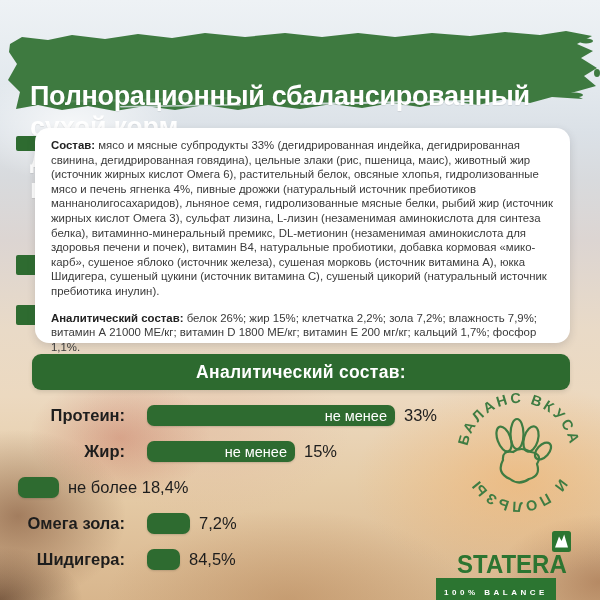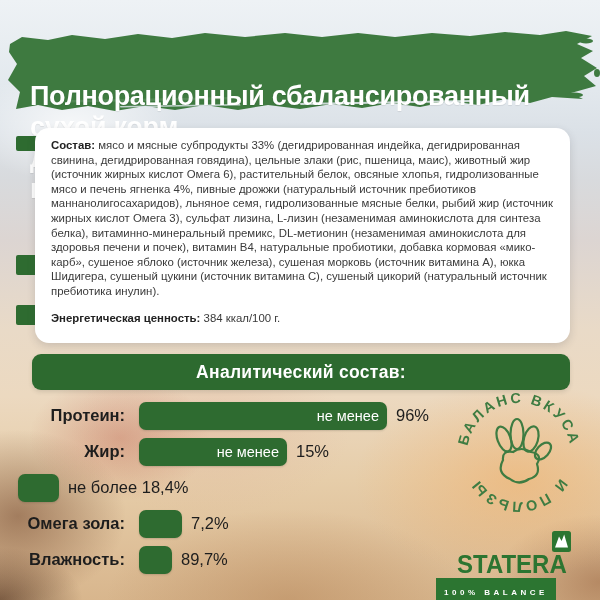--- a/index.html
+++ b/index.html
@@ -37,23 +37,23 @@
   .card p{margin:0 0 12px 0;}
   .card b{color:#222;}
   .banner{
     position:absolute;left:32px;top:354px;width:538px;height:36px;z-index:2;
     background:#2d6a2f;border-radius:9px;display:flex;align-items:center;justify-content:center;
     color:#fff;font-weight:bold;font-size:17.5px;letter-spacing:0.3px;
     box-shadow:0 2px 4px rgba(60,60,50,0.15);
   }
   .rows{position:absolute;left:18px;top:405px;z-index:2;}
   .nrow{display:flex;align-items:center;height:21px;margin-bottom:15px;}
-  .nrow .label{width:107px;text-align:right;padding-right:14px;font-weight:bold;font-size:16.5px;color:#1d1d1d;}
+  .nrow .label{width:107px;text-align:right;padding-right:22px;font-weight:bold;font-size:16.5px;color:#1d1d1d;}
   .nrow .bar{
-    height:28px;border-radius:7px;background:#2e6b30;box-sizing:border-box;
+    height:21px;border-radius:7px;background:#2e6b30;box-sizing:border-box;
     display:flex;align-items:center;justify-content:flex-end;padding-right:8px;
     color:#fff;font-size:14.5px;overflow:hidden;white-space:nowrap;
     box-shadow:0 1px 2px rgba(60,60,50,0.2);
   }
   .r0 .bar{width:248px;} .r1 .bar{width:148px;} .r2 .bar{width:41px;} .r3 .bar{width:43px;} .r4 .bar{width:33px;}
   .nrow .value{margin-left:9px;font-size:16.5px;color:#1d1d1d;white-space:nowrap;}
   .stamp-svg{position:absolute;left:454px;top:390px;z-index:2;}
   .stamp-svg text{font-family:"Liberation Sans",sans-serif;font-weight:bold;font-size:14.5px;letter-spacing:2.5px;fill:#3e7c42;}
   .statera{position:absolute;left:434px;top:531px;width:137px;z-index:2;}
   .statera-top{display:flex;align-items:flex-end;flex-direction:column;}
@@ -85,34 +85,35 @@
     <div>Полнорационный сбалансированный сухой корм</div>
     <div>для взрослых собак средних пород мясное ассорти</div>
   </div>
 
   <div class="edge-tab tab1"></div>
   <div class="edge-tab tab2"></div>
   <div class="edge-tab tab3"></div>
 
   <div class="card">
     <p><b>Состав:</b> <span>мясо и мясные субпродукты 33% (дегидрированная индейка, дегидрированная свинина, дегидрированная говядина), цельные злаки (рис, пшеница, маис), животный жир (источник жирных кислот Омега 6), растительный белок, овсяные хлопья, гидролизованные мясо и печень ягненка 4%, пивные дрожжи (натуральный источник пребиотиков маннанолигосахаридов), льняное семя, гидролизованные мясные белки, рыбий жир (источник жирных кислот Омега 3), сульфат лизина, L-лизин (незаменимая аминокислота для синтеза белка), витаминно-минеральный премикс, DL-метионин (незаменимая аминокислота для здоровья печени и почек), витамин B4, натуральные пробиотики, добавка кормовая «мико-карб», сушеное яблоко (источник железа), сушеная морковь (источник витамина А), юкка Шидигера, сушеный цукини (источник витамина С), сушеный цикорий (натуральный источник пребиотика инулин).</span></p>
+    <p><b>Аналитический состав:</b> <span>белок 26%; жир 15%; клетчатка 2,2%; зола 7,2%; влажность 7,9%; витамин А 21000 МЕ/кг; витамин D 1800 МЕ/кг; витамин Е 200 мг/кг; кальций 1,7%; фосфор 1,1%.</span></p>
     <p><b>Энергетическая ценность:</b> <span>384 ккал/100 г.</span></p>
   </div>
 
   <div class="banner">
     <span>Аналитический состав:</span>
   </div>
 
   <div class="rows">
     <div class="nrow r0">
       <span class="label">Протеин:</span>
       <span class="bar">
           <span>не менее</span>
         </span>
-      <span class="value">96%</span>
+      <span class="value">33%</span>
     </div>
     <div class="nrow r1">
       <span class="label">Жир:</span>
       <span class="bar">
           <span>не менее</span>
         </span>
       <span class="value">15%</span>
     </div>
     <div class="nrow r2">
       <span class="bar">
@@ -121,25 +122,25 @@
       <span class="value">не более 18,4%</span>
     </div>
     <div class="nrow r3">
       <span class="label">Омега зола:</span>
       <span class="bar">
           <span></span>
         </span>
       <span class="value">7,2%</span>
     </div>
     <div class="nrow r4">
-      <span class="label">Влажность:</span>
+      <span class="label">Шидигера:</span>
       <span class="bar">
           <span></span>
         </span>
-      <span class="value">89,7%</span>
+      <span class="value">84,5%</span>
     </div>
   </div>
 
   <svg class="stamp-svg" width="130" height="134" viewBox="0 0 130 134">
     <defs>
       <path id="arcTop" d="M 14.8 78.5 A 52 52 0 1 1 115.2 78.5" fill="none"></path>
       <path id="arcBottom" d="M 103.5 92 A 47 47 0 0 1 26.5 92" fill="none"></path>
     </defs>
     <text><textPath href="#arcTop" startOffset="50%" text-anchor="middle">БАЛАНС ВКУСА</textPath></text>
     <text><textPath href="#arcBottom" startOffset="50%" text-anchor="middle">И ПОЛЬЗЫ</textPath></text>

